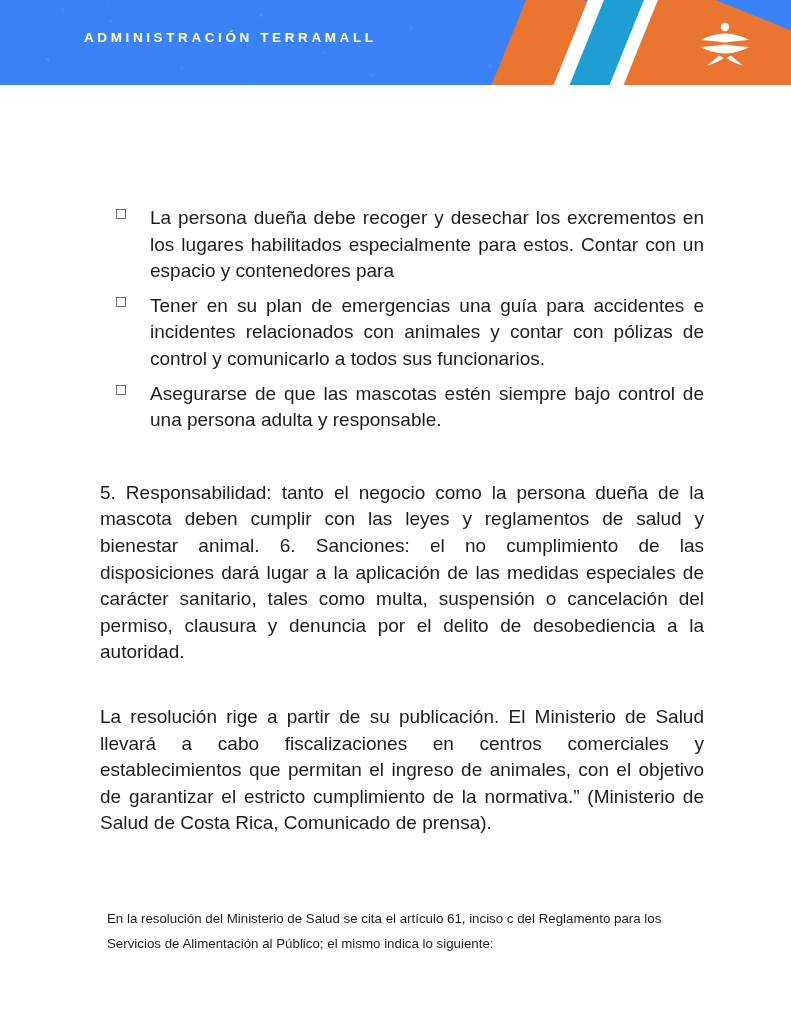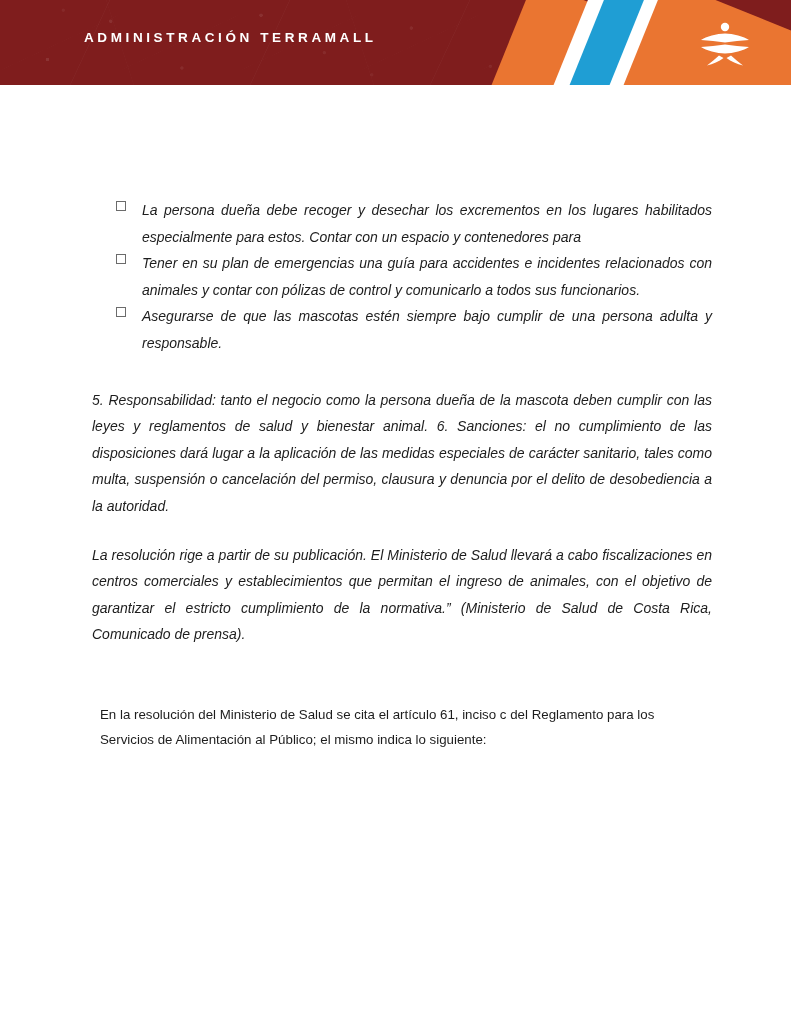--- a/index.html
+++ b/index.html
@@ -14,21 +14,21 @@
     color: #1a1a1a;
     overflow: hidden;
     position: relative;
   }
 
   
   .header {
     position: relative;
     width: 791px;
     height: 85px;
-    background: #7f1d1d;
+    background: #3b82f6;
     overflow: hidden;
   }
   
   .header .texture {
     position: absolute;
     inset: 0;
     opacity: 0.28;
     background-image:
       radial-gradient(circle at 6% 70%, rgba(255,255,255,0.35) 0 1.6px, transparent 2px),
       radial-gradient(circle at 14% 25%, rgba(255,255,255,0.30) 0 1.4px, transparent 2px),
@@ -110,37 +110,36 @@
   }
   .chk {
     position: absolute;
     left: 24px;
     top: 4px;
     width: 8px;
     height: 8px;
     border: 1px solid #6b6b6b;
   }
   .italic-p {
-    font-style: italic;
-    font-size: 14px;
+    font-size: 19px;
     line-height: 26.6px;
     text-align: justify;
-    margin: 0;
+    margin: 8px;
     color: #1d1d1d;
   }
   li .italic-p { text-align: justify; }
 
   .spacer-sm { height: 22px; }
   .spacer-md { height: 30px; }
   .spacer-lg { height: 46px; }
 
   .plain-p {
     font-size: 13.3px;
     line-height: 25px;
-    margin: 8px;
+    margin: 15px;
     color: #1d1d1d;
   }
   .nowrap-end { text-align: left; }
 </style>
 </head>
 <body>
 
 <div class="header">
   <div class="texture"></div>
 
@@ -170,21 +169,21 @@
       <li>
         <span class="chk"></span>
         <p class="italic-p">La persona dueña debe recoger y desechar los excrementos en los lugares habilitados especialmente para estos. Contar con un espacio y contenedores para</p>
       </li>
       <li>
         <span class="chk"></span>
         <p class="italic-p nowrap-end">Tener en su plan de emergencias una guía para accidentes e incidentes relacionados con animales y contar con pólizas de control y comunicarlo a todos sus funcionarios.</p>
       </li>
       <li>
         <span class="chk"></span>
-        <p class="italic-p">Asegurarse de que las mascotas estén siempre bajo cumplir de una persona adulta y responsable.</p>
+        <p class="italic-p">Asegurarse de que las mascotas estén siempre bajo control de una persona adulta y responsable.</p>
       </li>
     </ul>
 
     <div class="spacer-md"></div>
 
     <p class="italic-p">5. Responsabilidad: tanto el negocio como la persona dueña de la mascota deben cumplir con las leyes y reglamentos de salud y bienestar animal. 6. Sanciones: el no cumplimiento de las disposiciones dará lugar a la aplicación de las medidas especiales de carácter sanitario, tales como multa, suspensión o cancelación del permiso, clausura y denuncia por el delito de desobediencia a la autoridad.</p>
 
     <div class="spacer-sm"></div>
 
     <p class="italic-p">La resolución rige a partir de su publicación. El Ministerio de Salud llevará a cabo fiscalizaciones en centros comerciales y establecimientos que permitan el ingreso de animales, con el objetivo de garantizar el estricto cumplimiento de la normativa.” (Ministerio de Salud de Costa Rica, Comunicado de prensa).</p>

